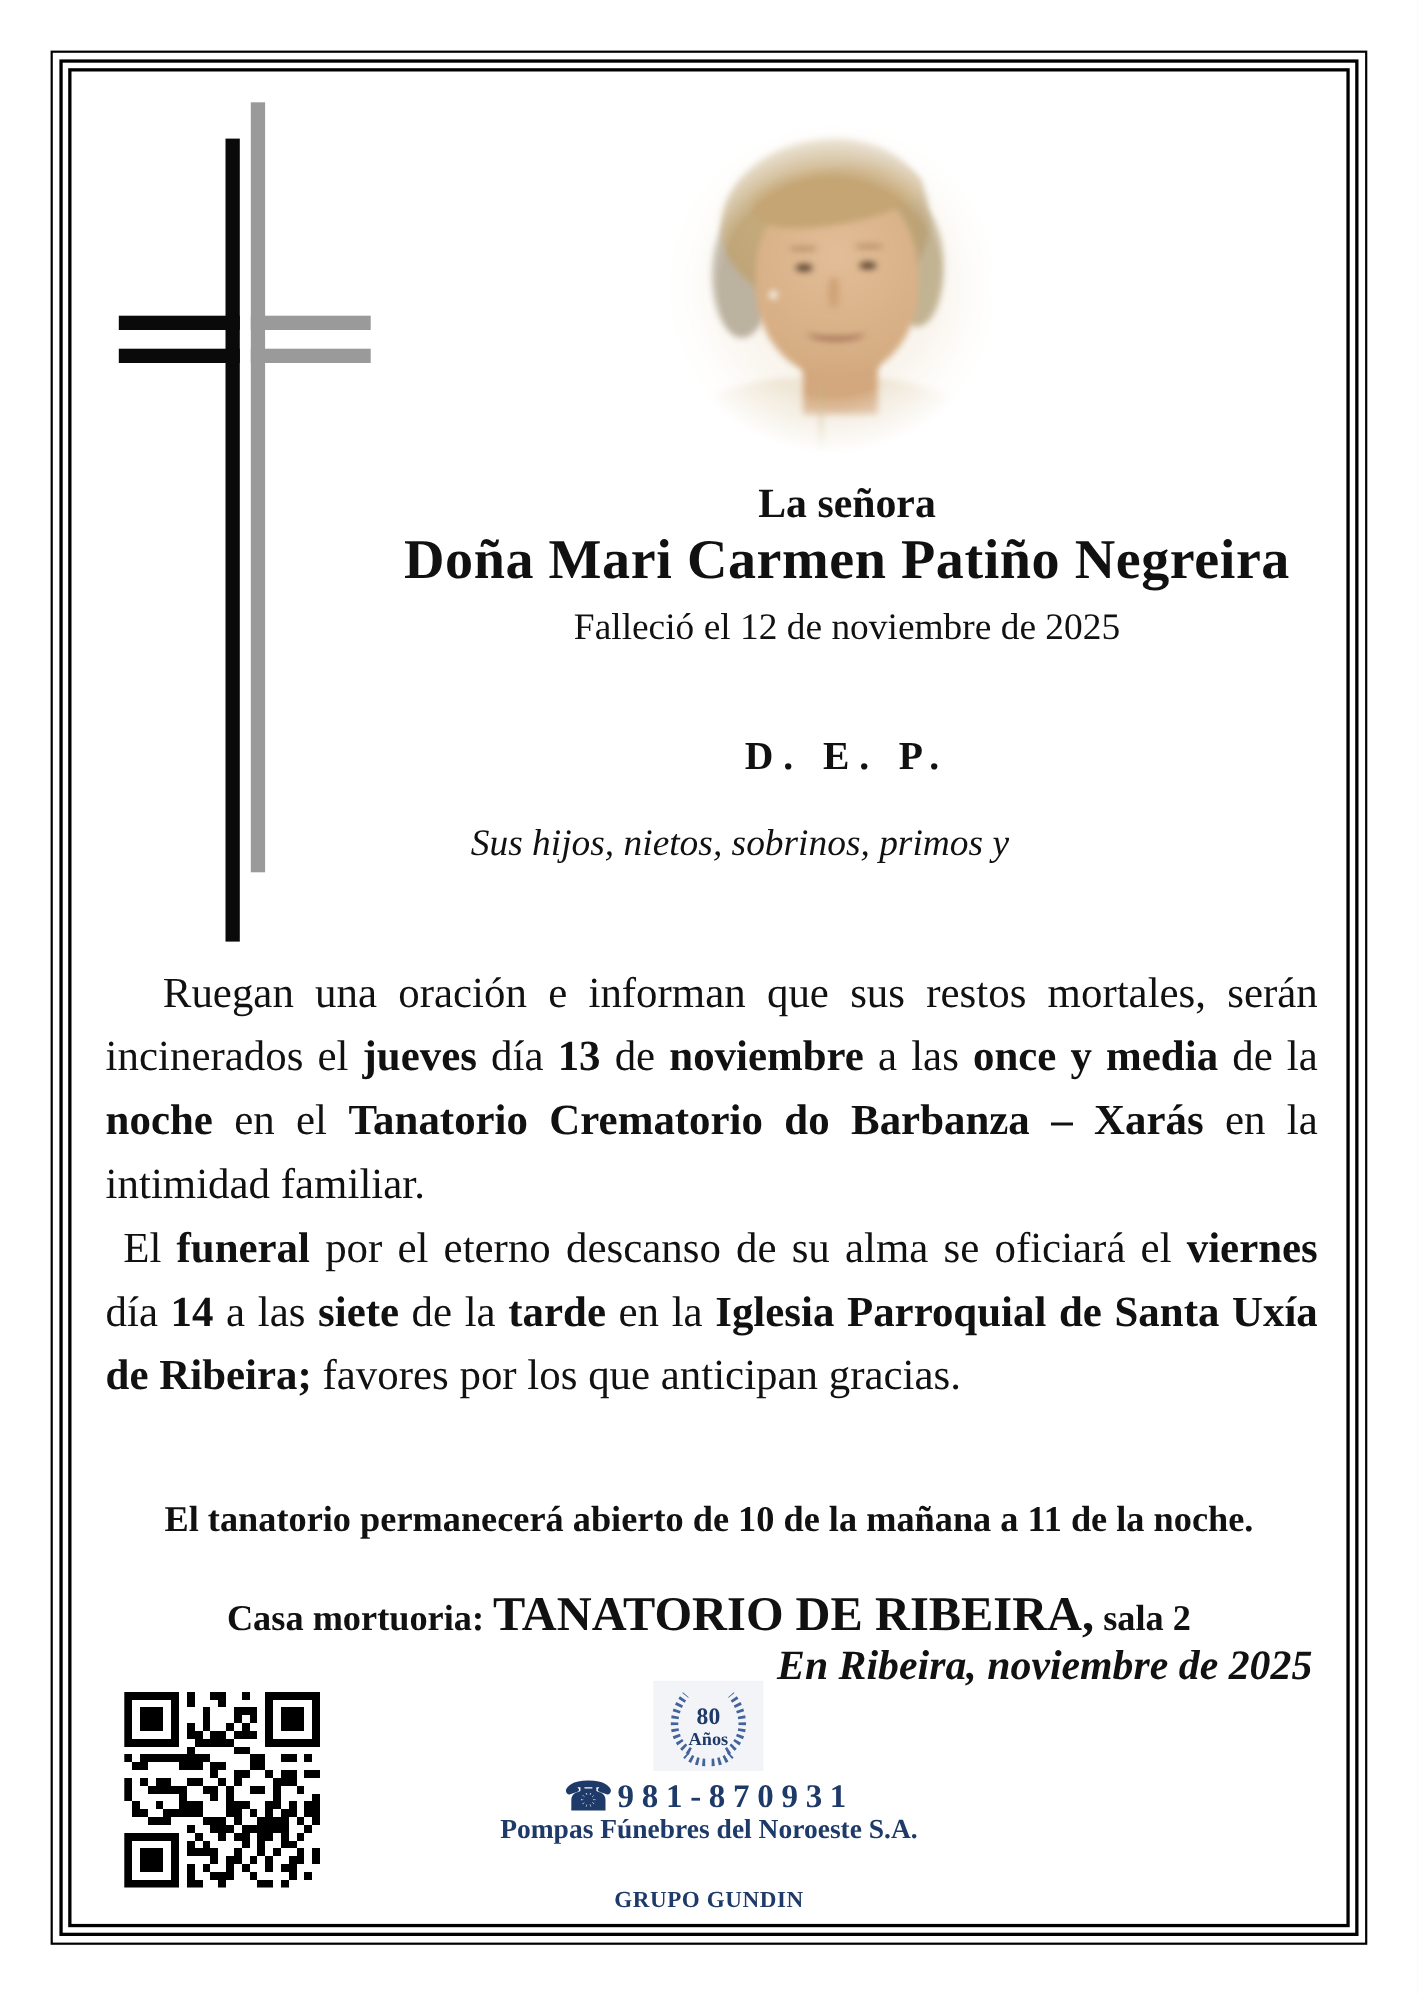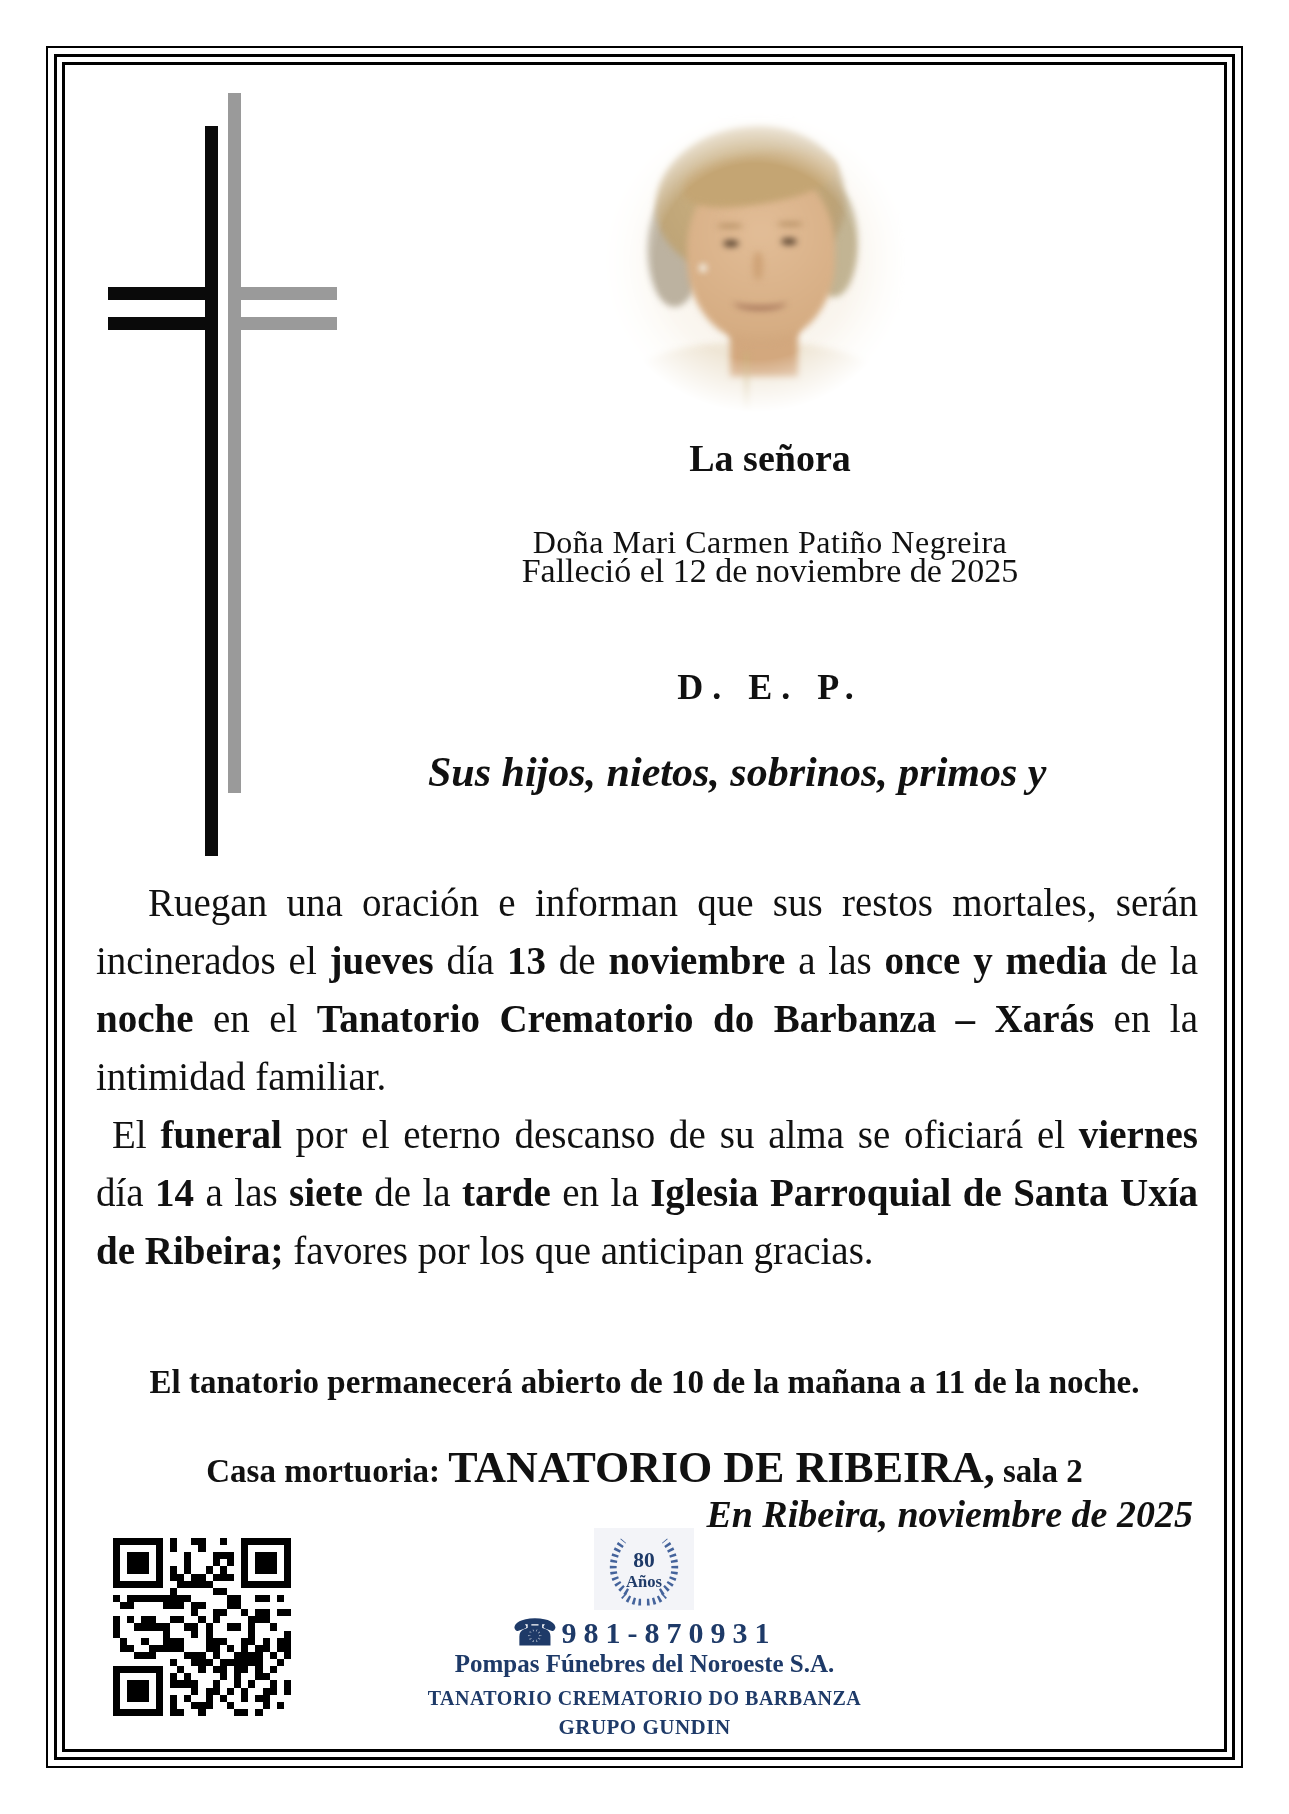--- a/index.html
+++ b/index.html
@@ -40,27 +40,27 @@
   .ph-brow.l{left:122px;top:112px;}
   .ph-brow.r{left:182px;top:110px;}
   .ph-nose{left:158px;top:140px;width:10px;height:28px;background:#cfa377;border-radius:40%;filter:blur(2px);}
   .ph-mouth{left:138px;top:182px;width:54px;height:12px;border:0;border-bottom:4px solid #9c6a52;border-radius:0 0 50% 50%;filter:blur(1.5px);background:transparent;}
   .ph-earring{left:104px;top:152px;width:8px;height:8px;background:#f3efe6;border-radius:50%;filter:blur(.5px);}
   .ph-chain{left:150px;top:240px;width:3px;height:70px;background:#c9b27a;filter:blur(.5px);}
 
   
   .head{position:absolute;left:340px;width:860px;text-align:center;}
   .intro{top:436px;font-size:38px;font-weight:bold;}
-  .name{top:480px;font-size:32px;font-weight:normal;letter-spacing:.5px;margin-top:44px;}
+  .name{top:480px;font-size:51px;font-weight:bold;letter-spacing:.5px;}
   .death1{top:552px;font-size:34px;}
   .death2{top:598px;font-size:34px;}
   .dep{top:666px;font-size:36px;font-weight:bold;letter-spacing:9px;}
 
   
-  .family-line{position:absolute;font-size:42px;font-weight:bold;font-style:italic;white-space:nowrap;}
+  .family-line{position:absolute;font-size:34px;font-weight:normal;font-style:italic;white-space:nowrap;}
   .fam1{left:428px;top:748px;}
   .fam2{left:366px;top:802px;}
 
   
   .paras{position:absolute;left:96px;top:874px;width:1102px;height:492px;overflow:hidden;
          font-size:39px;line-height:58px;text-align:justify;}
   .paras p{margin:0;}
   .p1{text-indent:52px;}
   .p2{text-indent:16px;}
 
@@ -446,16 +446,15 @@
         <path d="M47 76 C40 76 33 73 29 69"></path>
         <path d="M53 76 C60 76 67 73 71 69"></path>
       </g>
       <text x="50" y="40" text-anchor="middle" font-family="Liberation Serif, serif" font-size="22" font-weight="bold" fill="var(--navy,#1e3a68)">80</text>
       <text x="50" y="60" text-anchor="middle" font-family="Liberation Serif, serif" font-size="17" font-weight="bold" fill="var(--navy,#1e3a68)">Años</text>
     </svg>
   </div>
 
   <div class="foot phone"><span class="ticon">☎</span><span>981-870931</span></div>
   <div class="foot company">Pompas Fúnebres del Noroeste S.A.</div>
-  <div class="foot foot2">TANATORIO CREMATORIO DO BARBANZA</div>
   <div class="foot foot3">GRUPO GUNDIN</div>
 
 </div>
 
 </body></html>

